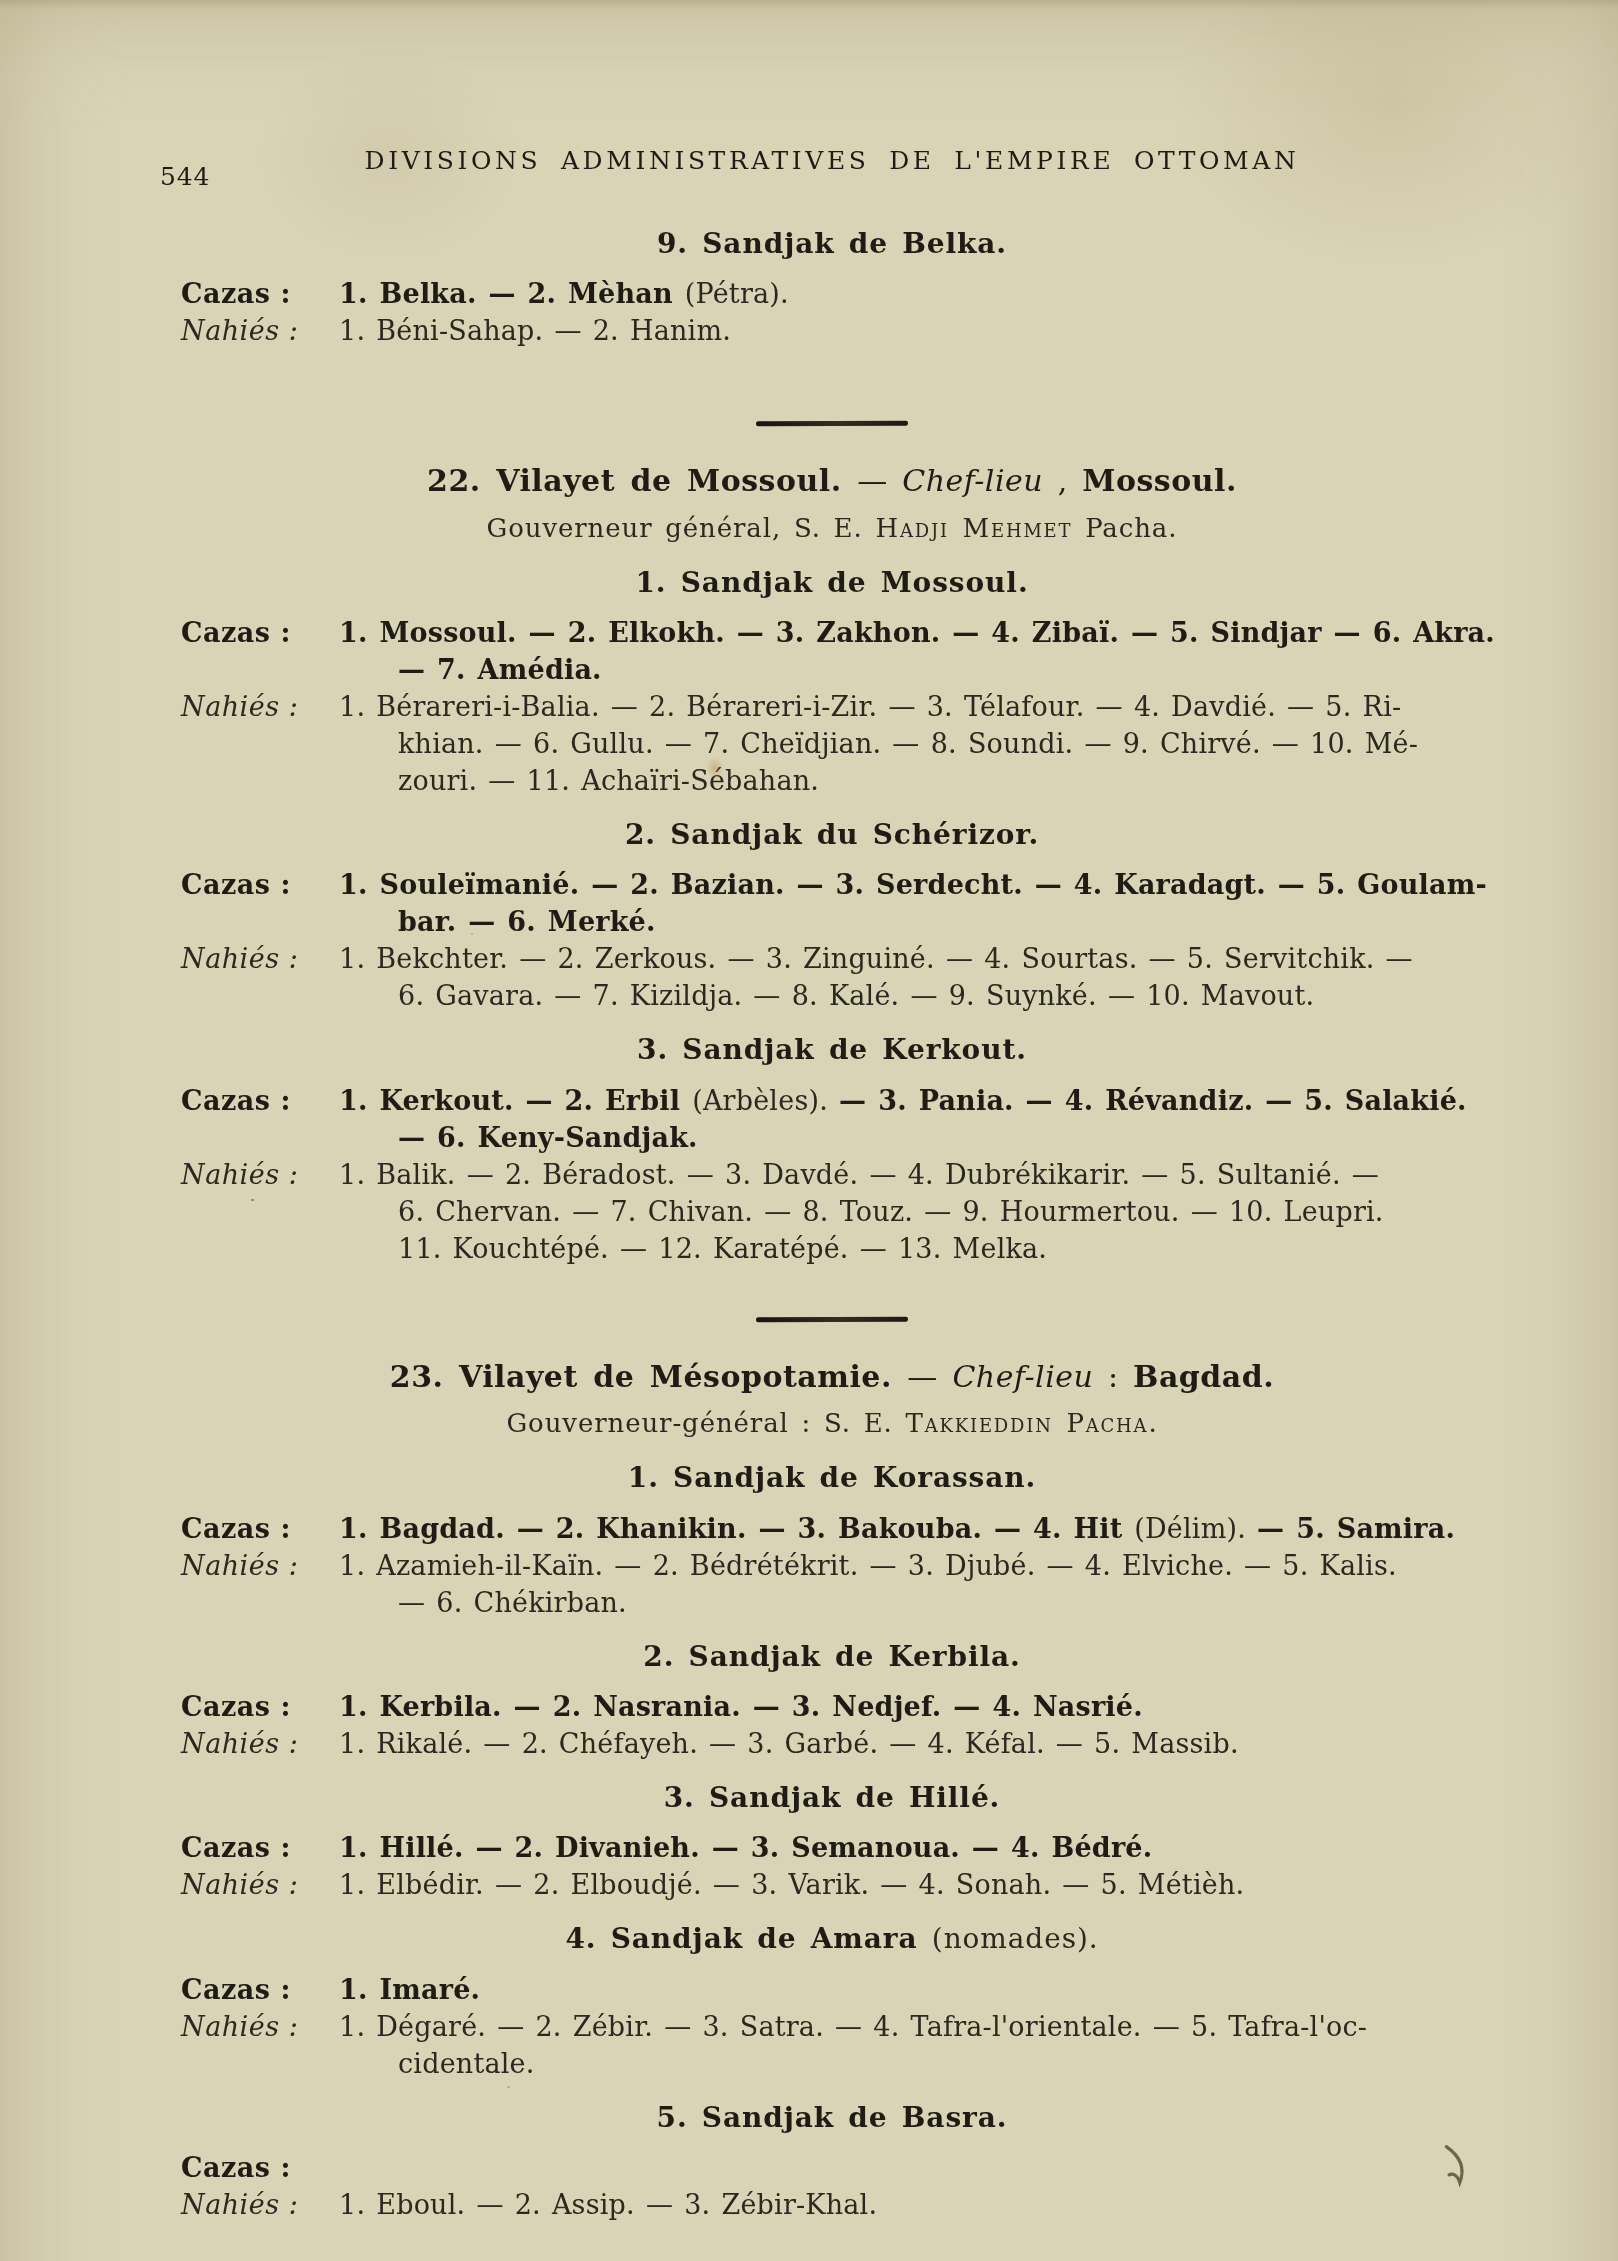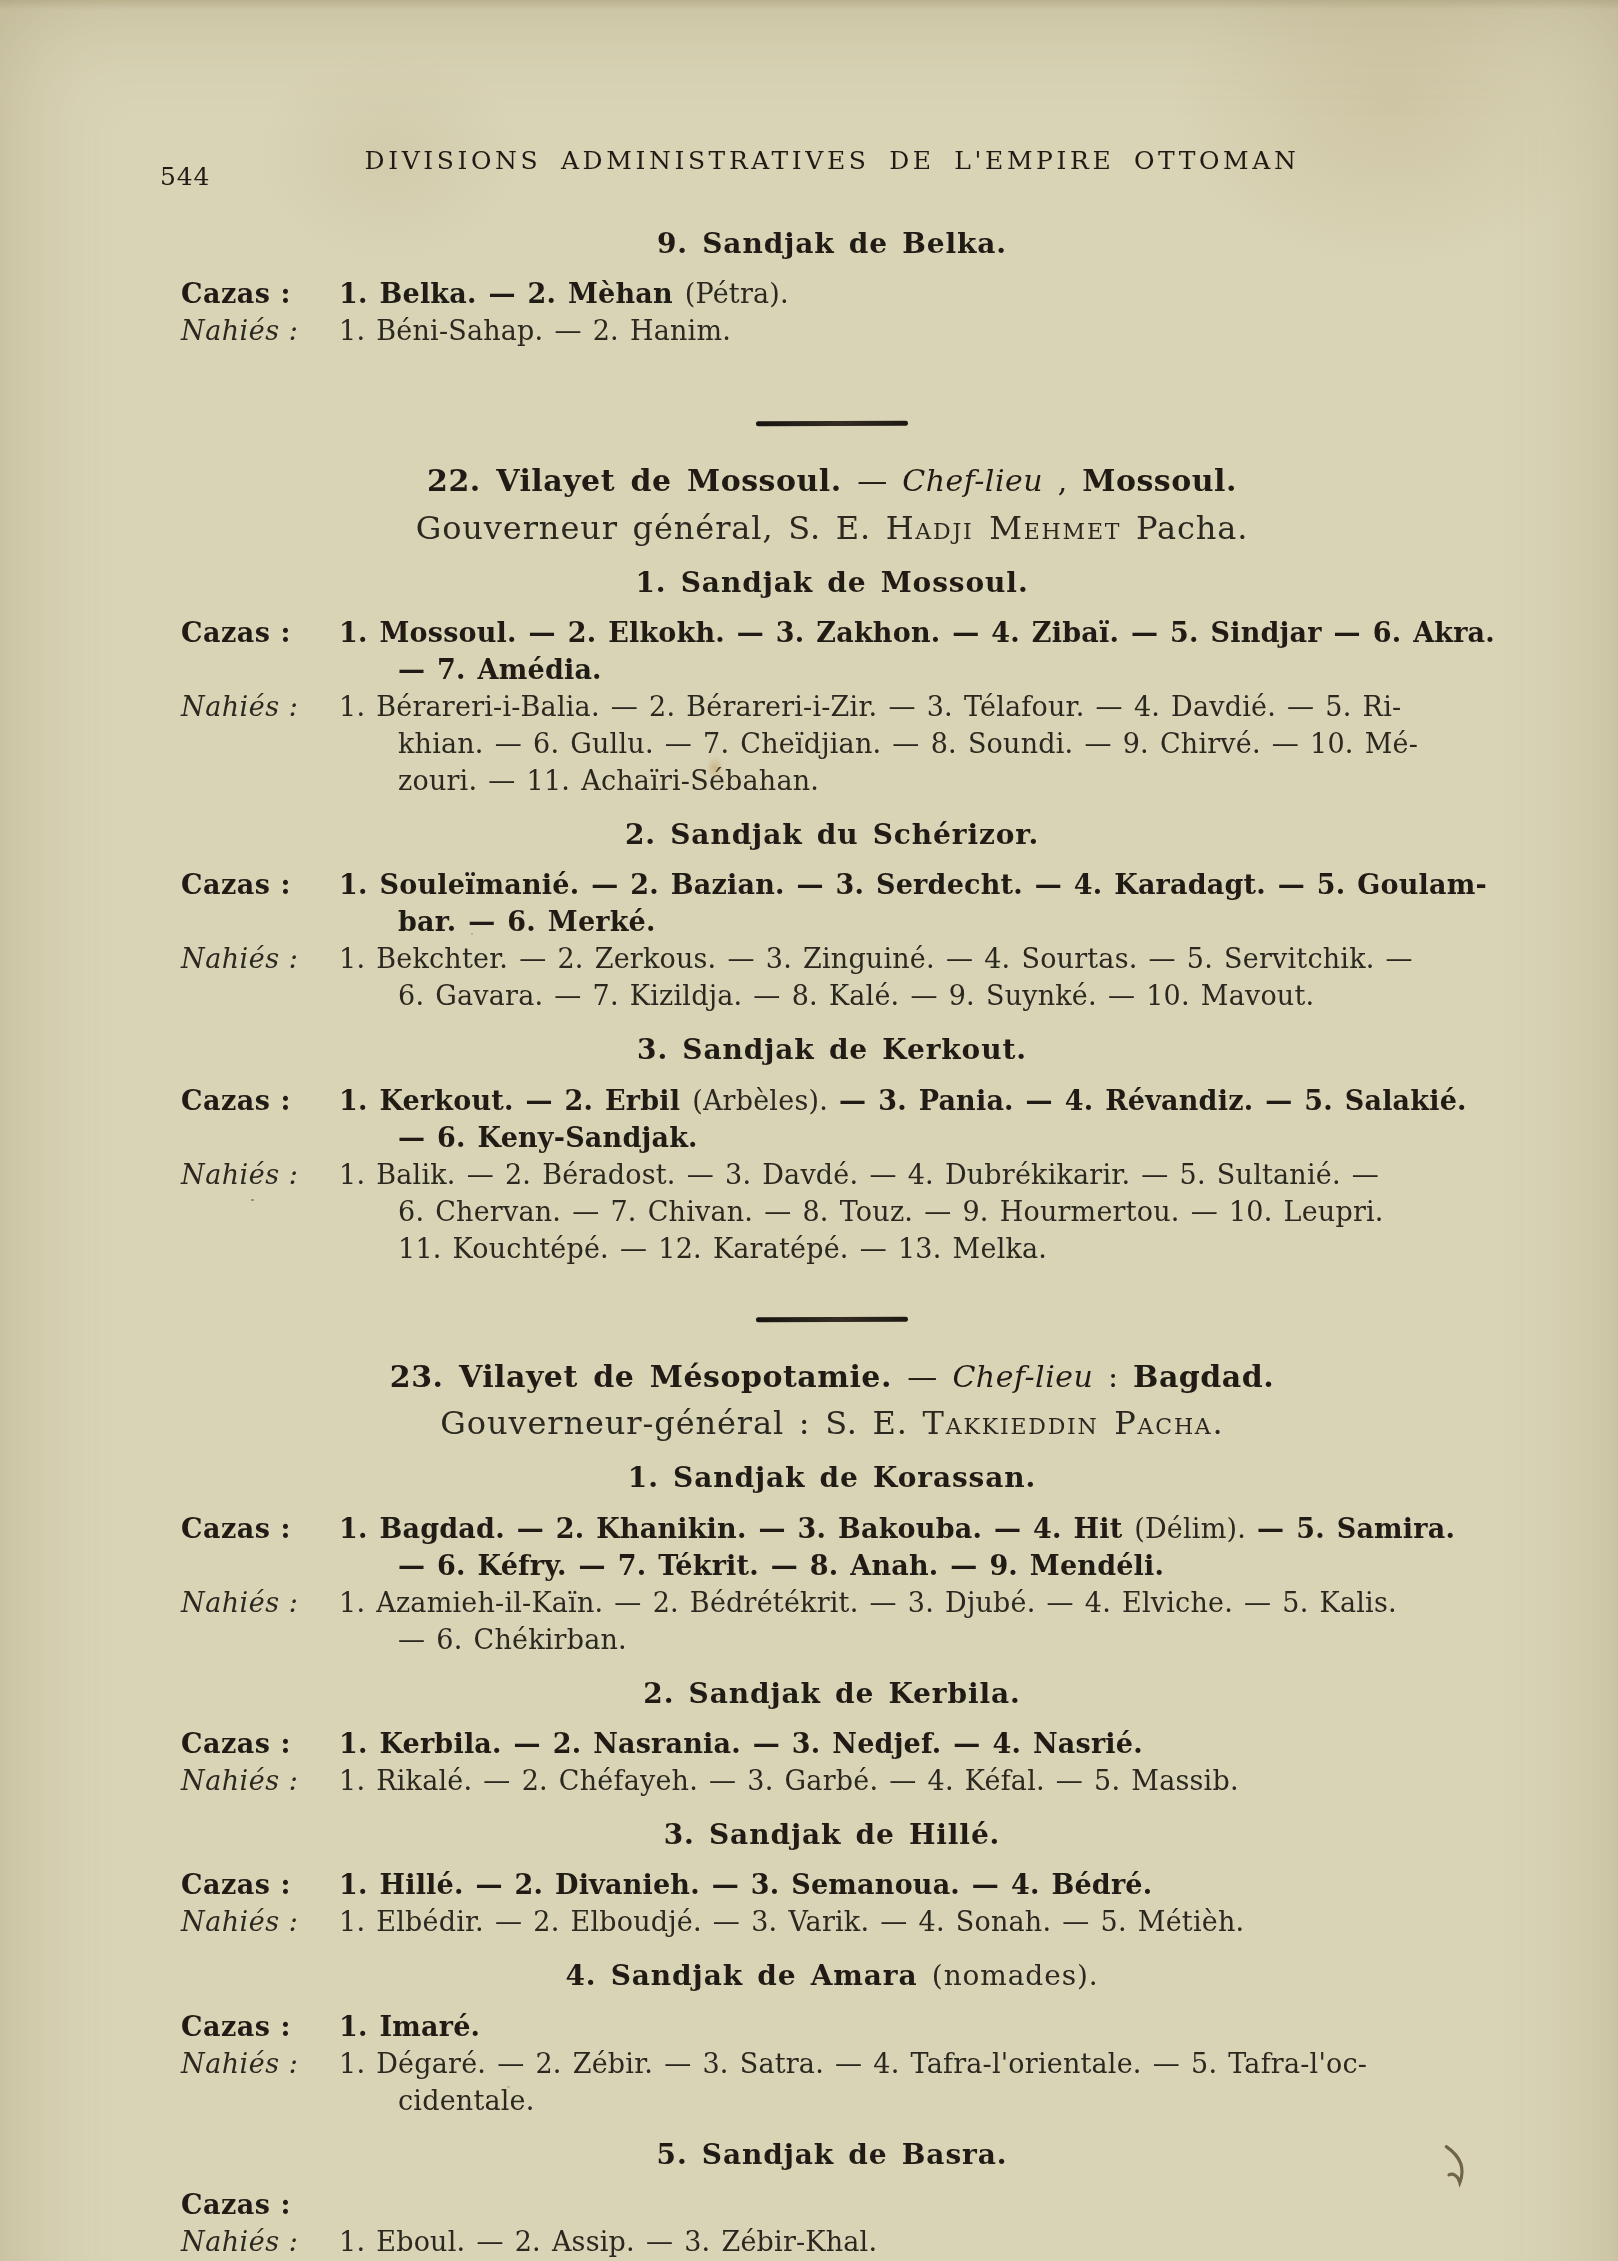--- a/index.html
+++ b/index.html
@@ -52,21 +52,21 @@
     margin:0;
     text-align:center;
     font-size:30px;line-height:45px;
     font-weight:normal;
     letter-spacing:0.5px;word-spacing:4.5px;
     color:var(--ink-bold);
   }
   .governor{
     margin-top:6.3px;
     text-align:center;
-    font-size:32px;line-height:37px;
+    font-size:26px;line-height:37px;
     letter-spacing:0.9px;word-spacing:3.6px;
   }
   
   .row{display:flex;font-size:27px;line-height:37px;}
   .row .label{flex:0 0 158px;letter-spacing:0.5px;}
   .row .value{flex:1;letter-spacing:0.2px;word-spacing:2.3px;}
   .line{white-space:nowrap;}
   .line.cont{padding-left:59px;}
   .b,.p-b{font-weight:bold;color:var(--ink-bold);}
   .i,.p-i{font-style:italic;}
@@ -183,21 +183,20 @@
   <section>
     <h2 class="v-title"><span class="p-b">23. Vilayet de Mésopotamie. </span><span class="p-n">— </span><span class="p-i">Chef-lieu</span><span class="p-n"> : </span><span class="p-b">Bagdad.</span></h2>
     <div class="governor"><span class="p-n">Gouverneur-général : S. E. </span><span class="p-sc">Takkieddin Pacha</span><span class="p-n">.</span></div>
 
     <div>
       <h3 class="s-title"><span class="p-b">1. Sandjak de Korassan.</span></h3>
       <div class="row">
         <div class="label b">Cazas :</div>
         <div class="value">
           <div class="line"><span class="p-b">1. Bagdad. — 2. Khanikin. — 3. Bakouba. — 4. Hit </span><span class="p-n">(Délim). </span><span class="p-b">— 5. Samira.</span></div>
-          <div class="line cont"><span class="p-b">— 6. Kéfry. — 7. Tékrit. — 8. Anah. — 9. Mendéli.</span></div>
         </div>
       </div>
       <div class="row">
         <div class="label i">Nahiés :</div>
         <div class="value">
           <div class="line"><span class="p-n">1. Azamieh-il-Kaïn. — 2. Bédrétékrit. — 3. Djubé. — 4. Elviche. — 5. Kalis.</span></div>
           <div class="line cont"><span class="p-n">— 6. Chékirban.</span></div>
         </div>
       </div>
     </div>

